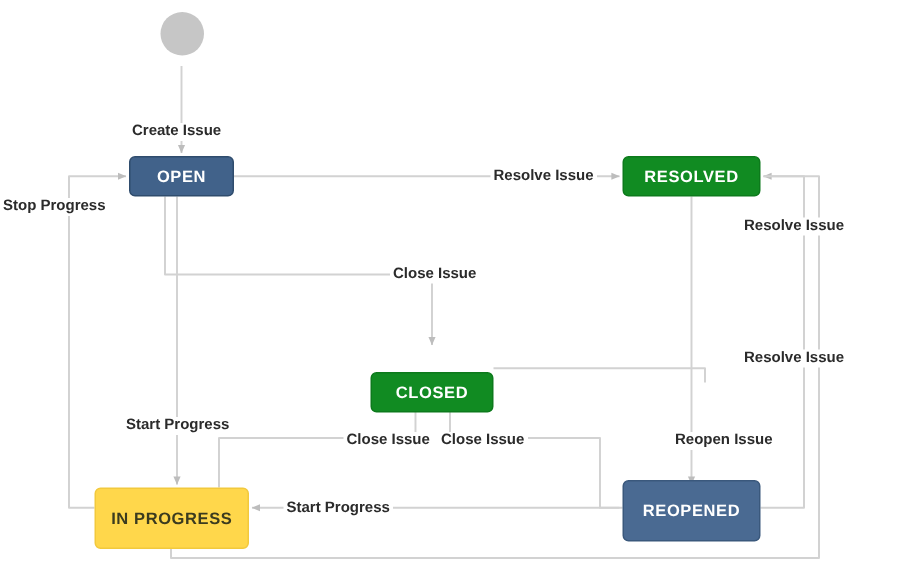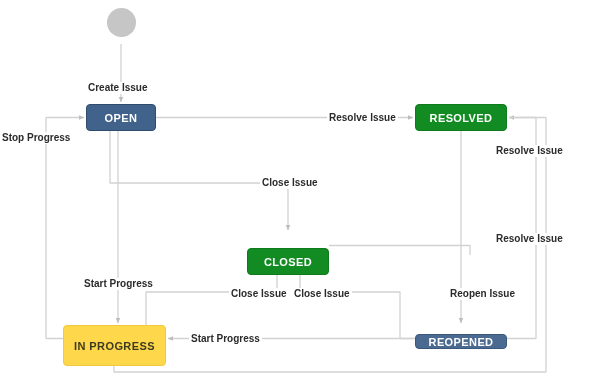--- a/index.html
+++ b/index.html
@@ -125,21 +125,21 @@
   </div>
 
   <div class="node state-closed" style="left:247px; top:248px; width:82px; height:27px;">
     <span>CLOSED</span>
   </div>
 
   <div class="node state-inprogress" style="left:63px; top:325px; width:103px; height:41px;">
     <span>IN PROGRESS</span>
   </div>
 
-  <div class="node state-reopened" style="left:415px; top:334px; width:92px; height:15px; background:#4a6a92; border:1px solid #3a587c; color:#ffffff;">
+  <div class="node state-reopened" style="left:415px; top:320px; width:92px; height:41px; background:#4a6a92; border:1px solid #3a587c; color:#ffffff;">
     <span>REOPENED</span>
   </div>
 
   <div class="edge-label" style="left:86px; top:82px;">Create Issue</div>
 
   <div class="edge-label" style="left:327px; top:112px;">Resolve Issue</div>
 
   <div class="edge-label" style="left:260px; top:177px;">Close Issue</div>
 
   <div class="edge-label" style="left:0; top:132px;">Stop Progress</div>

